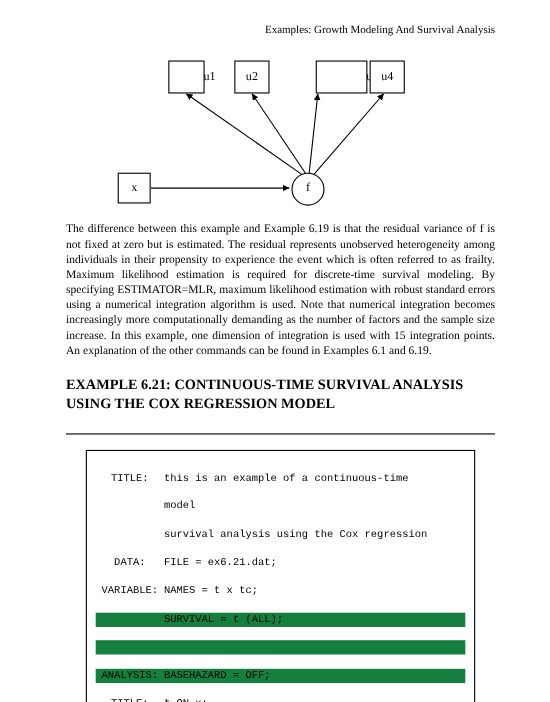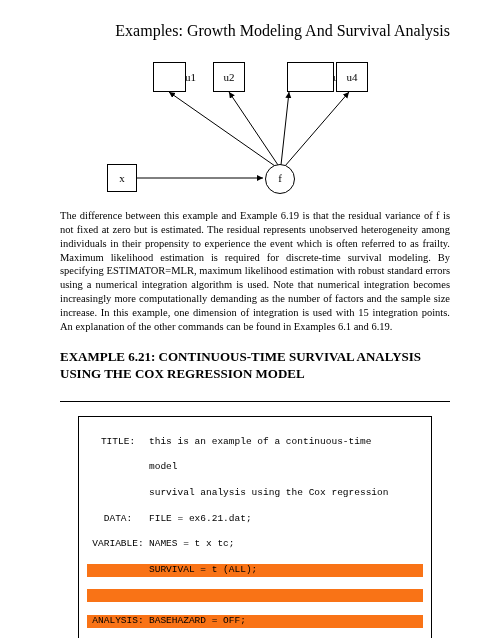--- a/index.html
+++ b/index.html
@@ -11,21 +11,21 @@
     background: #fff;
     width: 500px;
   }
   .page {
     padding: 22px 50px 20px 60px;
     box-sizing: border-box;
     width: 500px;
   }
   .running-head {
     text-align: right;
-    font-size: 16px;
+    font-size: 10px;
     margin-bottom: 14px;
   }
   .fig1 {
     position: relative;
     width: 300px;
     height: 145px;
     margin: 0 auto 10px auto;
   }
   .box {
     position: absolute;
@@ -91,21 +91,21 @@
     padding: 6px 8px;
     font-family: "Courier New", Courier, monospace;
     font-size: 9.5px;
     line-height: 1.35;
     white-space: pre;
     margin: 4px 18px 14px 18px;
   }
   .code-row { display: flex; }
   .code-label { width: 62px; flex-shrink: 0; text-align: center; }
   .code-val { flex: 1; }
-  .code-row.grey-row { background: #f97316; }
+  .code-row.grey-row { background: #15803d; }
 </style>
 </head>
 <body>
 
 <div class="page">
 
   <div class="running-head">Examples: Growth Modeling And Survival Analysis</div>
 
   <div class="fig1">
     <svg class="fig-svg" width="300" height="145">

